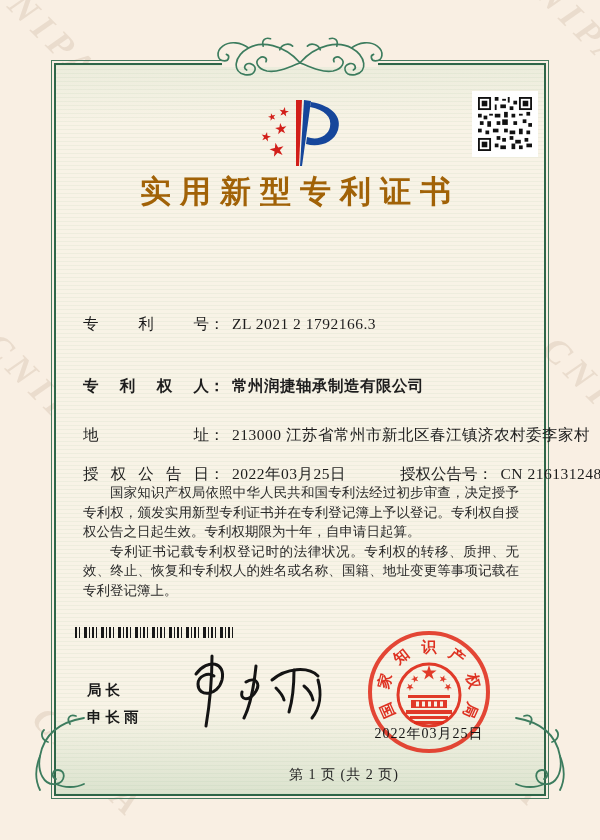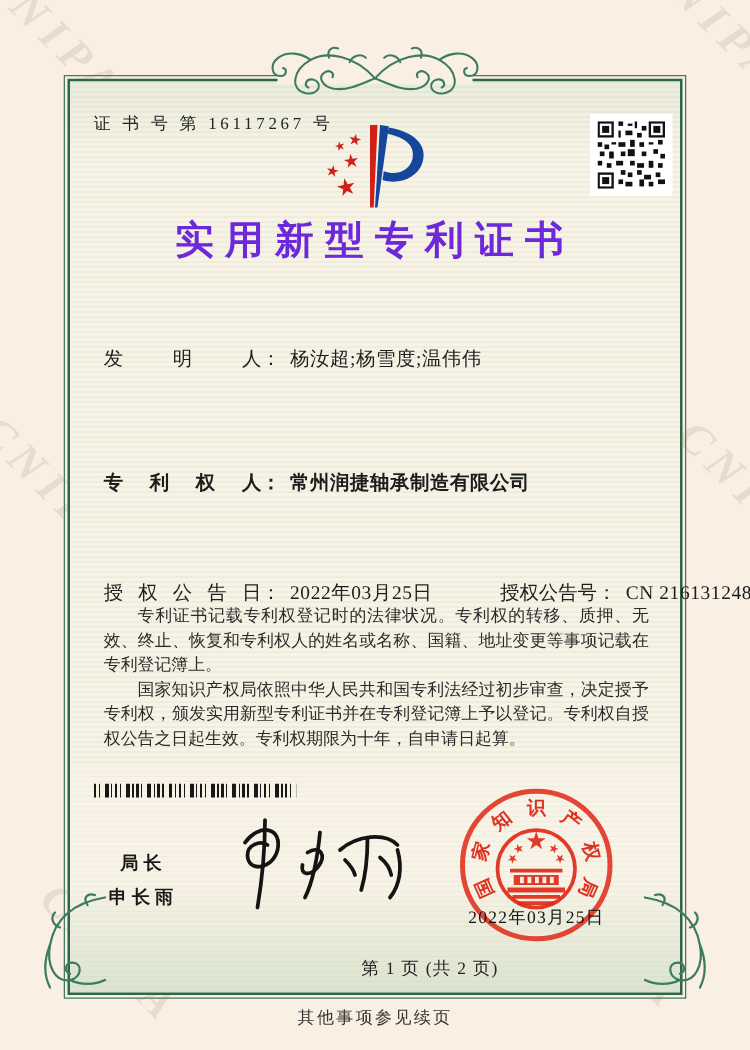--- a/index.html
+++ b/index.html
@@ -37,21 +37,21 @@
   .ornament-top { position:absolute; left:208px; top:33px; width:184px; height:52px; }
   .ornament-corner { position:absolute; width:62px; height:80px; }
   .oc-left { left:26px; top:712px; }
   .oc-right { left:512px; top:712px; transform:scaleX(-1); }
   
   .cert-number { position:absolute; left:75px; top:90px; font-size:13.5px; letter-spacing:3px; color:#222; }
   .logo { position:absolute; left:250px; top:92px; width:100px; height:80px; }
   .qr-box { position:absolute; left:472px; top:91px; width:66px; height:66px; background:#fff; display:flex; align-items:center; justify-content:center; }
   .title {
     position:absolute; left:0; top:171px; width:100%; text-align:center;
-    font-size:31px; font-weight:bold; letter-spacing:9px; color:#6d28d9;
+    font-size:31px; font-weight:bold; letter-spacing:9px; color:#a16207;
   }
   
   .field-row { position:absolute; left:83px; width:440px; font-size:15.5px; white-space:nowrap; }
   .f-label { display:inline-block; width:126px; text-align:justify; text-align-last:justify; }
   .f-colon { display:inline-block; width:14px; }
   .f-value { display:inline-block; margin-left:9px; letter-spacing:0.5px; }
   .row1{top:240px;} .row2{top:277px;} .row3{top:314px;} .row4{top:351px;}
   .row5{top:376px;font-weight:bold;} .row6{top:425px;} .row7{top:464px;text-decoration:underline;}
   .grant-no { position:absolute; left:317px; top:0; }
   .gn-label { display:inline-block;text-align:center; }
@@ -62,21 +62,21 @@
   }
   .body-text p { text-indent:2em; }
   
   .barcode {
     position:absolute; left:75px; top:627px; width:162px; height:11px;
     background:
       repeating-linear-gradient(90deg,#181818 0 2px,rgba(0,0,0,0) 2px 4px,#181818 4px 5px,rgba(0,0,0,0) 5px 9px,#181818 9px 12px,rgba(0,0,0,0) 12px 14px,#181818 14px 15px,rgba(0,0,0,0) 15px 17px);
   }
   
   .signer { position:absolute; left:87px; top:681px; font-family:"Liberation Sans", sans-serif; font-size:14.5px; font-weight:bold; letter-spacing:4px; color:#1a1a1a; }
-  .signer div { margin-bottom:8px;text-align:center; }
+  .signer div { margin-bottom:8px; }
   .signature { position:absolute; left:168px; top:652px; width:165px; height:85px; }
   
   .seal { position:absolute; left:368px; top:631px; width:122px; height:122px; }
   .seal-ring { position:absolute; left:0; top:0; width:122px; height:122px; border:4.5px solid rgba(224,45,28,0.88); border-radius:50%; }
   .seal-char {
     position:absolute; left:50%; top:50%; color:rgba(220,38,22,0.95);
     font-size:15px; font-weight:bold; font-family:"Liberation Serif", serif;
   }
   .sc0{transform:translate(-50%,-50%) rotate(-114deg) translateY(-45px);}
   .sc1{transform:translate(-50%,-50%) rotate(-76deg)  translateY(-45px);}
@@ -139,21 +139,20 @@
   <svg class="ornament-corner oc-right" viewBox="0 0 62 80">
     <g class="green">
       <path d="M58,6 C34,10 18,22 14,44 C11,60 18,74 30,72 C40,70 40,58 32,58 C26,58 25,65 30,67"></path>
       <path d="M14,44 C10,54 8,66 14,78"></path>
       <path d="M30,72 C38,76 50,76 58,72"></path>
       <path d="M44,12 C40,6 44,2 50,4"></path>
       <path d="M22,30 C16,28 14,22 18,18"></path>
     </g>
   </svg>
 
-  <div class="cert-number">证 书 号 第 16117267 号</div>
 
   <svg class="logo" viewBox="0 0 100 80">
     <defs>
       <path id="star" d="M0,-1 L0.2245,-0.309 L0.951,-0.309 L0.3633,0.118 L0.5878,0.809 L0,0.382 L-0.5878,0.809 L-0.3633,0.118 L-0.951,-0.309 L-0.2245,-0.309 Z"></path>
     </defs>
     <g fill="#d21f1a">
       <use href="#star" transform="translate(22,25) scale(4) rotate(-15)"></use>
       <use href="#star" transform="translate(34,20) scale(5) rotate(10)"></use>
       <use href="#star" transform="translate(31,37) scale(6) rotate(-8)"></use>
       <use href="#star" transform="translate(16,45) scale(5) rotate(12)"></use>
@@ -217,36 +216,39 @@
           <rect x="12" y="26" width="3" height="2"></rect>
           <rect x="18" y="25" width="2" height="3"></rect>
           <rect x="22" y="26" width="2" height="2"></rect>
           <rect x="26" y="25" width="3" height="2"></rect>
       </g>
     </svg>
   </div>
 
   <div class="title">实用新型专利证书</div>
 
-  <div class="field-row row2">
-    <span class="f-label">发明人</span><span class="f-colon">：</span><span class="f-value">杨汝超;杨雪度;温伟伟</span>
+  <div class="field-row row3">
+    <span class="f-label">专利号</span><span class="f-colon">：</span><span class="f-value">ZL 2021 2 1792166.3</span>
   </div>
   <div class="field-row row5">
     <span class="f-label">专利权人</span><span class="f-colon">：</span><span class="f-value">常州润捷轴承制造有限公司</span>
+  </div>
+  <div class="field-row row6">
+    <span class="f-label">地址</span><span class="f-colon">：</span><span class="f-value">213000 江苏省常州市新北区春江镇济农村委李家村</span>
   </div>
   <div class="field-row row7">
     <span class="f-label">授权公告日</span><span class="f-colon">：</span><span class="f-value">2022年03月25日</span>
     <span class="grant-no">
       <span class="gn-label">授权公告号</span><span class="f-colon">：</span><span class="f-value">CN 216131248 U</span>
     </span>
   </div>
 
   <div class="body-text">
+    <p>国家知识产权局依照中华人民共和国专利法经过初步审查，决定授予专利权，颁发实用新型专利证书并在专利登记簿上予以登记。专利权自授权公告之日起生效。专利权期限为十年，自申请日起算。</p>
     <p>专利证书记载专利权登记时的法律状况。专利权的转移、质押、无效、终止、恢复和专利权人的姓名或名称、国籍、地址变更等事项记载在专利登记簿上。</p>
-    <p>国家知识产权局依照中华人民共和国专利法经过初步审查，决定授予专利权，颁发实用新型专利证书并在专利登记簿上予以登记。专利权自授权公告之日起生效。专利权期限为十年，自申请日起算。</p>
   </div>
 
   <div class="barcode"></div>
 
   <div class="signer">
     <div>局长</div>
     <div>申长雨</div>
   </div>
 
   <svg class="signature" viewBox="0 0 165 85">
@@ -289,15 +291,14 @@
         <rect x="46" y="48.5" width="3" height="5" fill="#f8f3e6"></rect>
         <rect x="12" y="57" width="46" height="4"></rect>
         <rect x="16" y="63" width="38" height="3"></rect>
         <rect x="20" y="68" width="30" height="3"></rect>
       </g>
     </svg>
   </div>
   <div class="seal-date">2022年03月25日</div>
 
   <div class="page-info">第 1 页 (共 2 页)</div>
-  <div class="continuation">其他事项参见续页</div>
 
 </div>
 
 </body></html>

